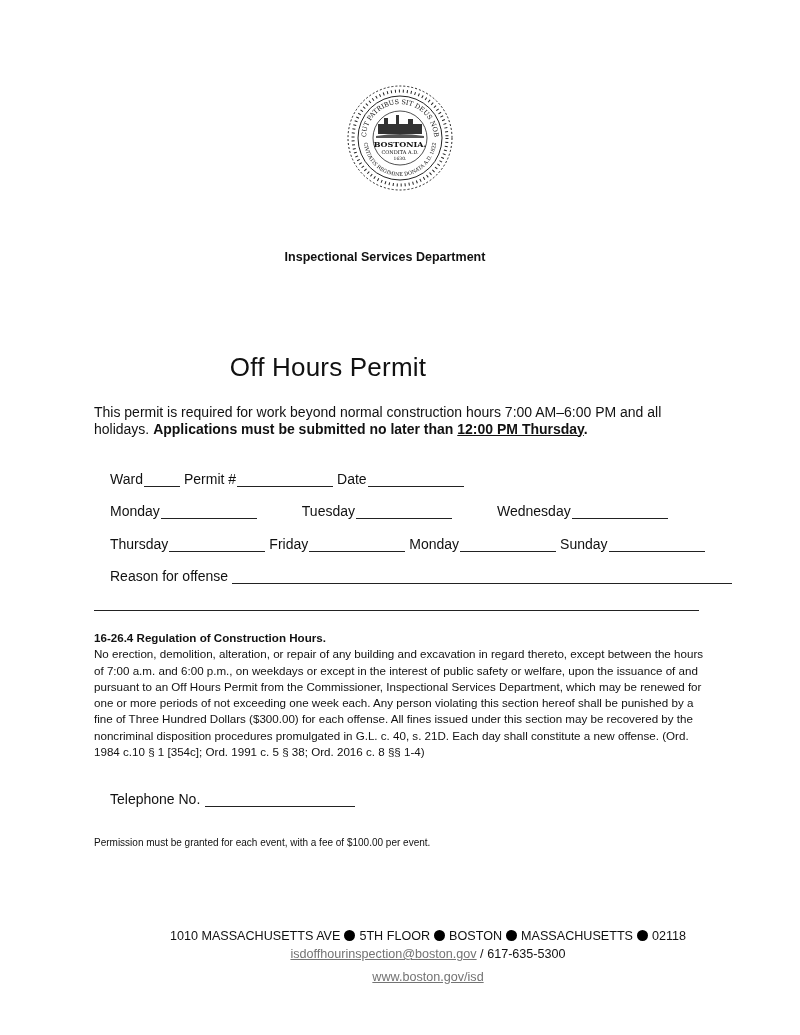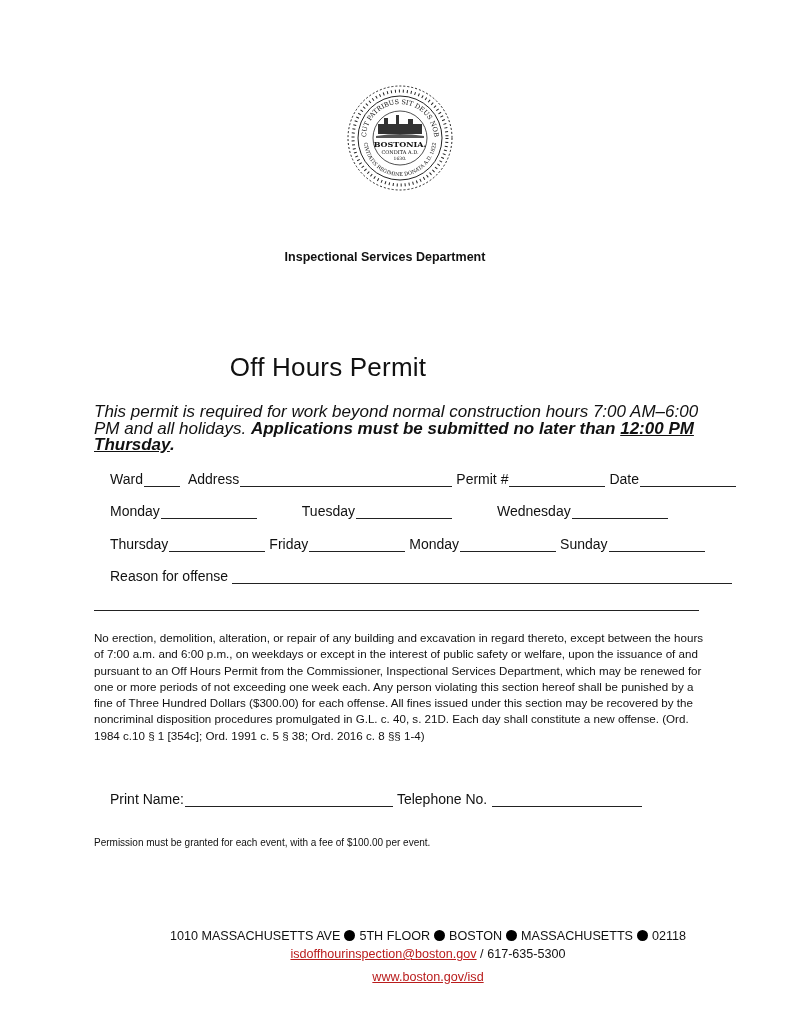--- a/index.html
+++ b/index.html
@@ -11,21 +11,21 @@
     .dept {
       position: absolute; left: 0; width: 770px; top: 250px; text-align: center;
       font-size: 12.5px; font-weight: bold;
     }
     .title {
       position: absolute; left: 0; width: 656px; top: 352px; text-align: center;
       font-size: 26px; font-weight: normal; letter-spacing: 0.2px;
     }
     .intro {
       position: absolute; left: 94px; top: 404px; width: 620px;
-      font-size: 17px; line-height: 16.5px; font-style: italic;
+      font-size: 14px; line-height: 16.5px;
     }
     .intro .b { font-weight: bold; }
     .intro .u { text-decoration: underline; }
     .row {
       position: absolute; left: 110px; font-size: 14px; white-space: nowrap;
       display: flex; align-items: flex-end;
     }
     .field { display: inline-flex; align-items: flex-end; }
     .line {
       display: inline-block; border-bottom: 1px solid #222; height: 10px;
@@ -43,21 +43,21 @@
     .fee { position: absolute; left: 94px; top: 837px; font-size: 10px; }
     .footer {
       position: absolute; left: 0; width: 800px; text-align: center;
       font-size: 12.6px;
       padding-left: 28px;
     }
     .dot {
       display: inline-block; width: 11px; height: 11px; border-radius: 50%;
       background: #000; margin: 0 4px; vertical-align: -1px;
     }
-    a.link { color: #b91c1c; text-decoration: underline; }
+    a.link { color: #737373; text-decoration: underline; }
   </style>
 </head>
 <body>
 
 <div class="seal">
   <svg width="108" height="108" viewBox="0 0 108 108">
     <defs>
       <path id="arcTop" d="M 20 54 A 34 34 0 0 1 88 54"></path>
       <path id="arcBot" d="M 18 56 A 36 36 0 0 0 90 56"></path>
     </defs>
@@ -87,24 +87,20 @@
 <div class="title">Off Hours Permit</div>
 
 <div class="intro">
   <span>This permit is required for work beyond normal construction hours 7:00 AM–6:00 PM and all holidays. </span><span class="b">Applications must be submitted no later than </span><span class="b u">12:00 PM Thursday</span><span class="b">.</span>
 </div>
 
 <div class="row" style="top:471px;">
   <span class="field">
     <span>Ward</span>
       <span class="line" style="width:36px"></span>
-  </span>
-  <span class="field" style="margin-left:4px">
-    <span>Address</span>
-      <span class="line" style="width:212px"></span>
   </span>
   <span class="field">
     <span>Permit #</span>
       <span class="line" style="width:96px"></span>
   </span>
   <span class="field">
     <span>Date</span>
       <span class="line" style="width:96px"></span>
   </span>
 </div>
@@ -143,28 +139,25 @@
   </span>
 </div>
 
 <div class="row" style="top:568px;">
   <span>Reason for offense</span>
     <span class="line" style="width:500px; margin-left:4px"></span>
 </div>
 <div class="fullline"></div>
 
 <div class="section">
+  <div class="head">16-26.4   Regulation of Construction Hours.</div>
   <div>No erection, demolition, alteration, or repair of any building and excavation in regard thereto, except between the hours of 7:00 a.m. and 6:00 p.m., on weekdays or except in the interest of public safety or welfare, upon the issuance of and pursuant to an Off Hours Permit from the Commissioner, Inspectional Services Department, which may be renewed for one or more periods of not exceeding one week each. Any person violating this section hereof shall be punished by a fine of Three Hundred Dollars ($300.00) for each offense. All fines issued under this section may be recovered by the noncriminal disposition procedures promulgated in G.L. c. 40, s. 21D. Each day shall constitute a new offense.  (Ord. 1984 c.10 § 1 [354c]; Ord. 1991 c. 5 § 38; Ord. 2016 c. 8 §§ 1-4)</div>
 </div>
 
 <div class="row" style="top:791px;">
-  <span class="field">
-    <span>Print Name:</span>
-      <span class="line" style="width:208px"></span>
-  </span>
   <span class="field">
     <span>Telephone No.</span>
       <span class="line" style="width:150px; margin-left:5px"></span>
   </span>
 </div>
 
 <div class="fee">Permission must be granted for each event, with a fee of $100.00 per event.</div>
 
 <div class="footer" style="top:929px;">
   <span>1010 MASSACHUSETTS AVE</span><span class="dot"></span><span>5TH FLOOR</span><span class="dot"></span><span>BOSTON</span><span class="dot"></span><span>MASSACHUSETTS</span><span class="dot"></span><span>02118</span>

